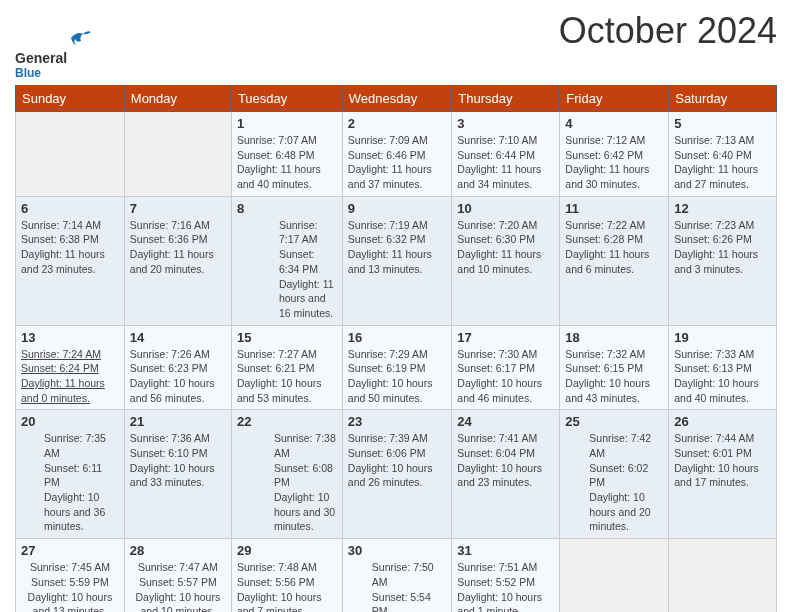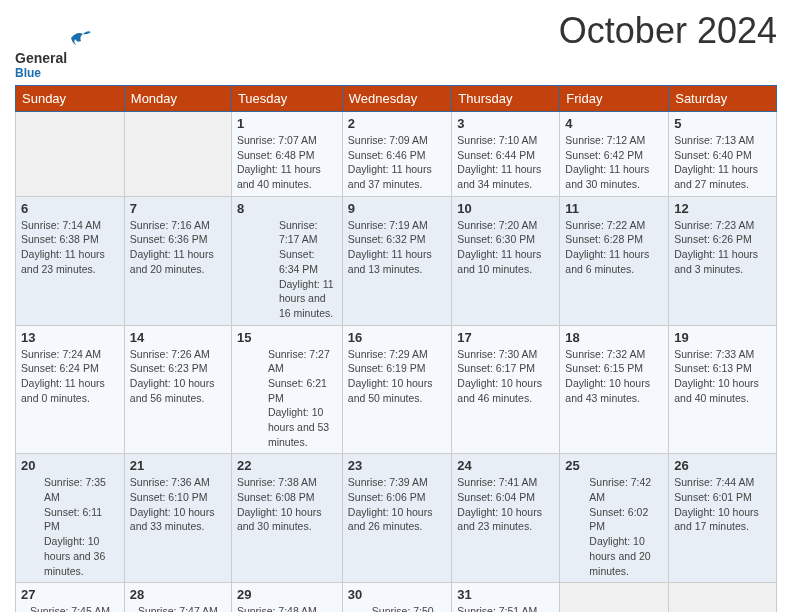--- a/index.html
+++ b/index.html
@@ -203,33 +203,33 @@
         <td>
           <span class="day-number">12</span>
           <div class="day-info" style="white-space: pre-line;">Sunrise: 7:23 AM
 Sunset: 6:26 PM
 Daylight: 11 hours and 3 minutes.</div>
         </td>
       </tr>
       <tr>
         <td>
           <span class="day-number">13</span>
-          <div class="day-info" style="white-space: pre-line;">Sunrise: 7:24 AM
+          <div class="day-info" style="white-space: pre-line; text-decoration: underline;">Sunrise: 7:24 AM
 Sunset: 6:24 PM
 Daylight: 11 hours and 0 minutes.</div>
         </td>
         <td>
           <span class="day-number">14</span>
           <div class="day-info" style="white-space: pre-line;">Sunrise: 7:26 AM
 Sunset: 6:23 PM
 Daylight: 10 hours and 56 minutes.</div>
         </td>
         <td>
           <span class="day-number">15</span>
-          <div class="day-info" style="white-space: pre-line; margin-left: 31px;">Sunrise: 7:27 AM
+          <div class="day-info" style="white-space: pre-line;">Sunrise: 7:27 AM
 Sunset: 6:21 PM
 Daylight: 10 hours and 53 minutes.</div>
         </td>
         <td>
           <span class="day-number">16</span>
           <div class="day-info" style="white-space: pre-line;">Sunrise: 7:29 AM
 Sunset: 6:19 PM
 Daylight: 10 hours and 50 minutes.</div>
         </td>
         <td>
@@ -259,21 +259,21 @@
 Daylight: 10 hours and 36 minutes.</div>
         </td>
         <td>
           <span class="day-number">21</span>
           <div class="day-info" style="white-space: pre-line;">Sunrise: 7:36 AM
 Sunset: 6:10 PM
 Daylight: 10 hours and 33 minutes.</div>
         </td>
         <td>
           <span class="day-number">22</span>
-          <div class="day-info" style="white-space: pre-line;">Sunrise: 7:38 AM
+          <div class="day-info" style="white-space: pre-line; margin-left: 37px;">Sunrise: 7:38 AM
 Sunset: 6:08 PM
 Daylight: 10 hours and 30 minutes.</div>
         </td>
         <td>
           <span class="day-number">23</span>
           <div class="day-info" style="white-space: pre-line;">Sunrise: 7:39 AM
 Sunset: 6:06 PM
 Daylight: 10 hours and 26 minutes.</div>
         </td>
         <td>

